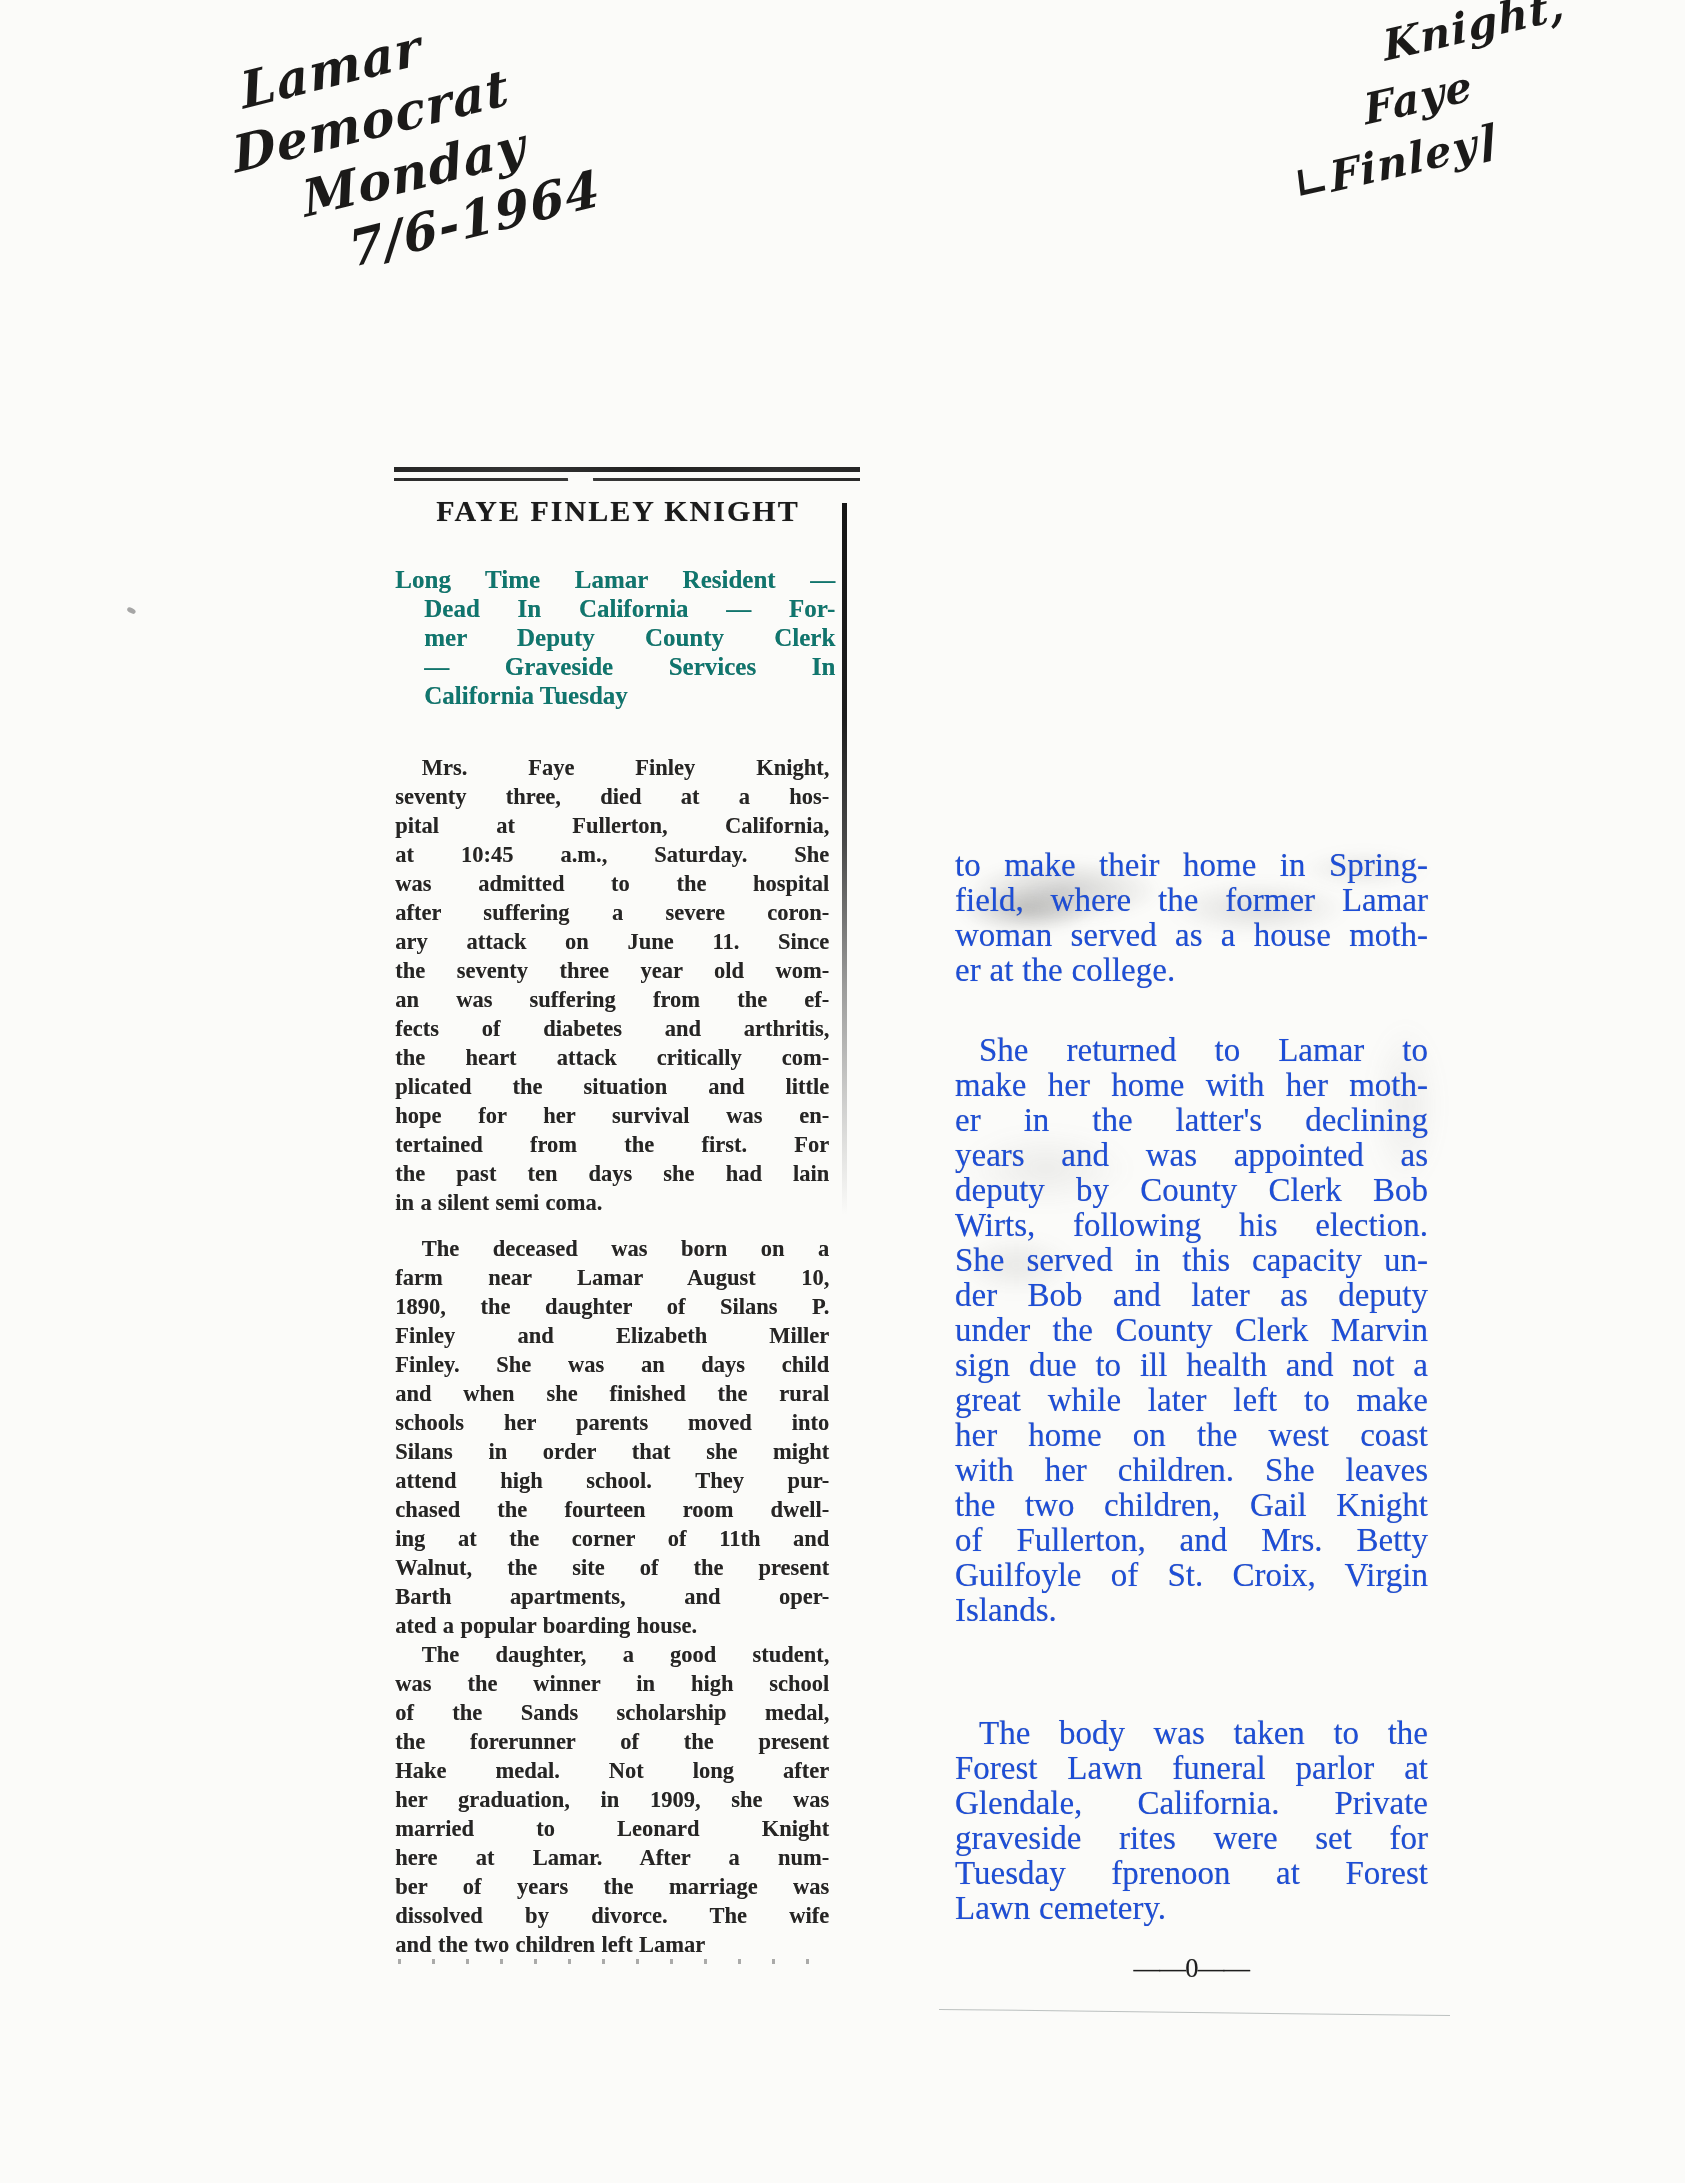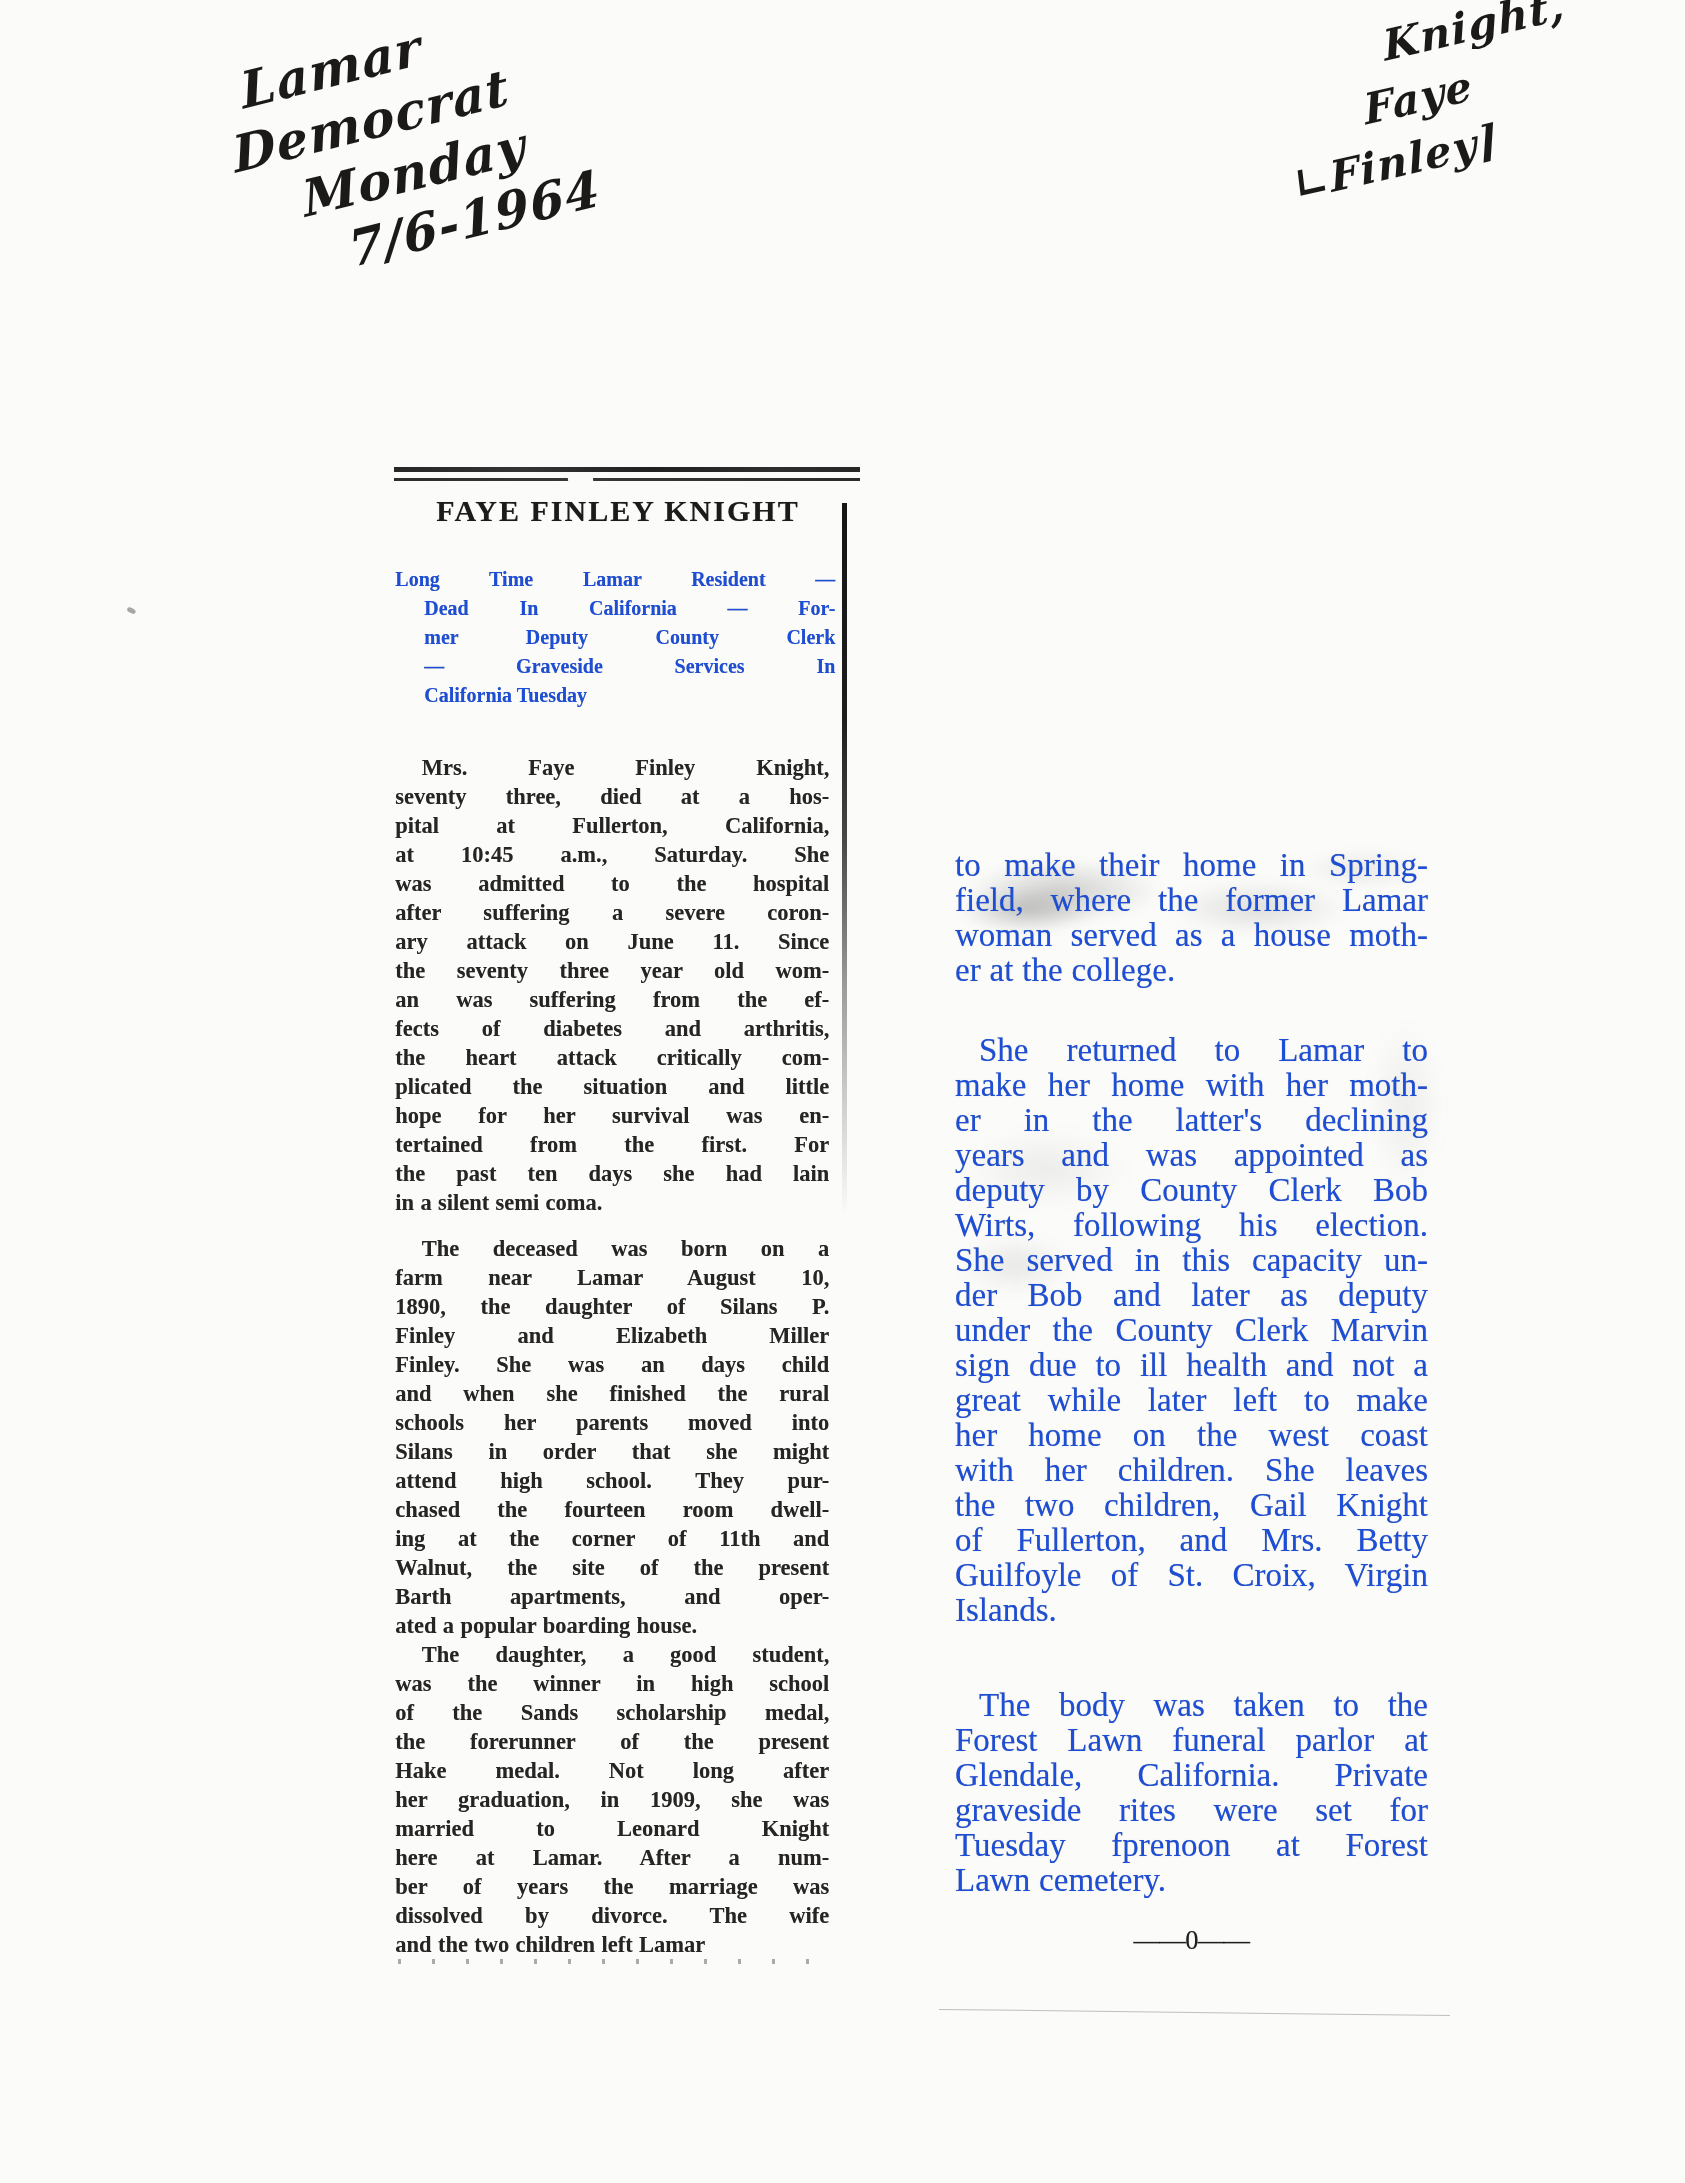--- a/index.html
+++ b/index.html
@@ -37,21 +37,21 @@
   .rule-top{top:0;height:5.3px;background:linear-gradient(90deg,#262626 0%,#343434 28%,#202020 55%,#2e2e2e 82%,#262626 100%);}
   .rule-bottom{top:10.6px;height:3.3px;background:linear-gradient(90deg,#2c2c2c 0%,#383838 40%,#2a2a2a 100%);}
   .rule-notch{position:absolute;left:174px;top:-1.3px;width:25px;height:6px;background:#fbfbf9;transform:rotate(-4deg);}
   .headline{
     position:absolute;left:0;top:26.5px;width:448px;margin:0;
     font-size:30px;font-weight:bold;letter-spacing:2px;
     text-align:center;color:#1b1b1b;text-shadow:0 0 0.7px rgba(0,0,0,.45);
   }
   .subhead{
     position:absolute;left:1.3px;top:98px;width:440px;
-    font-size:20px;line-height:29px;font-weight:bold;color:#1d4ed8;
+    font-size:25px;line-height:29px;font-weight:bold;color:#0f766e;
     text-shadow:0 0 0.5px rgba(0,0,0,.35);
   }
   .subhead .line{padding-left:29px;}
   .subhead .line.para-first{padding-left:0;}
 
   .line{text-align:justify;text-align-last:justify;}
   .line.para-last{text-align-last:left;}
 
   .col-left{
     position:absolute;left:1.3px;top:286px;width:434px;
@@ -74,21 +74,21 @@
   
   .clip-right{position:absolute;left:955px;top:848px;width:481px;}
   .col-right{
     position:relative;width:473px;
     font-size:33px;line-height:35px;color:#1d4ed8;
     text-shadow:0 0 0.7px rgba(25,25,25,.4);word-spacing:0.7px;
   }
   .col-right .paragraph .para-first{text-indent:24px;}
   .col-right .paragraph:first-child .para-first{text-indent:0;}
   .col-right .paragraph:nth-child(2){margin-top:45px;}
-  .col-right .paragraph:nth-child(3){margin-top:60px;}
+  .col-right .paragraph:nth-child(3){margin-top:88px;}
   .end-divider{
     margin-top:26.5px;width:473px;text-align:center;
     font-size:26.5px;color:#1e1e1e;letter-spacing:-0.7px;
     text-shadow:0 0 0.7px rgba(0,0,0,.4);
   }
   .scan-edge-line{
     position:absolute;left:-16px;top:1164px;width:511px;height:1.3px;
     background:rgba(125,136,136,.5);transform:rotate(.7deg);
   }
 

